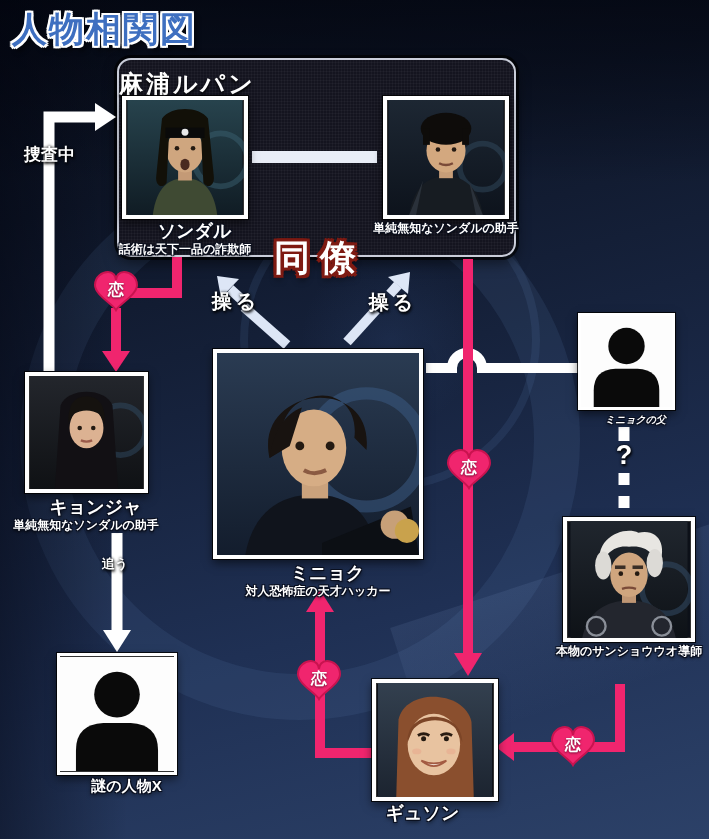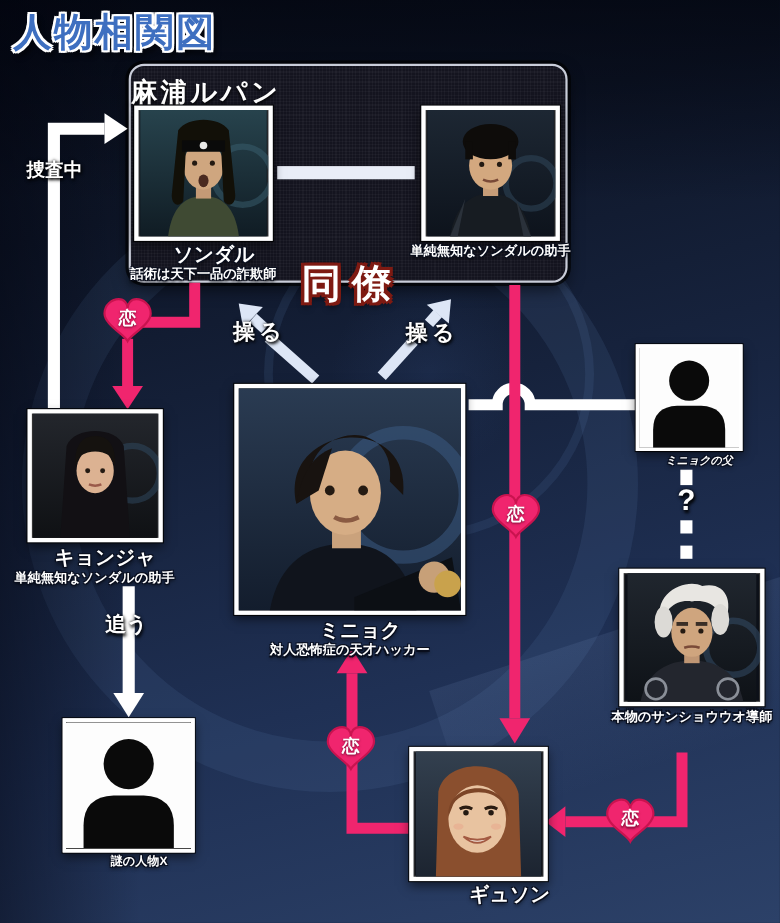--- a/index.html
+++ b/index.html
@@ -309,29 +309,29 @@
   <div class="char-label" style="left:86px;top:497px;">
     <div class="char-name">キョンジャ</div>
     <div class="char-desc">単純無知なソンダルの助手</div>
   </div>
   <div class="char-label" style="left:626px;top:414px;">
     <div class="char-name" style="font-size:10px;font-style:italic;">ミニョクの父</div>
   </div>
   <div class="char-label" style="left:629px;top:644px;">
     <div class="char-desc">本物のサンショウウオ導師</div>
   </div>
-  <div class="char-label" style="left:454px;top:803px;">
+  <div class="char-label" style="left:413px;top:803px;">
     <div class="char-name">ギュソン</div>
   </div>
   <div class="char-label" style="left:117px;top:777px;">
-    <div class="char-name" style="font-size:11px;">謎の人物X</div>
+    <div class="char-name" style="font-size:15px;">謎の人物X</div>
   </div>
 
   <div class="rel-label" style="left:24px;top:143px;font-size:17px;">捜査中</div>
-  <div class="rel-label centered" style="left:115px;top:555px;font-size:19px;">追う</div>
+  <div class="rel-label centered" style="left:115px;top:555px;font-size:13px;">追う</div>
   <div class="rel-label centered lbl-doryo" style="left:320px;top:234px;">同僚</div>
   <div class="rel-label centered" style="left:236px;top:288px;font-size:20px;letter-spacing:4px;">操る</div>
   <div class="rel-label centered" style="left:393px;top:289px;font-size:20px;letter-spacing:4px;">操る</div>
   <div class="rel-label centered lbl-question" style="left:624px;top:440px;">?</div>
   <div class="lbl-koi" style="left:116px;top:290px;">恋</div>
   <div class="lbl-koi" style="left:469px;top:468px;">恋</div>
   <div class="lbl-koi" style="left:319px;top:679px;">恋</div>
   <div class="lbl-koi" style="left:573px;top:745px;">恋</div>
 
 </div>

